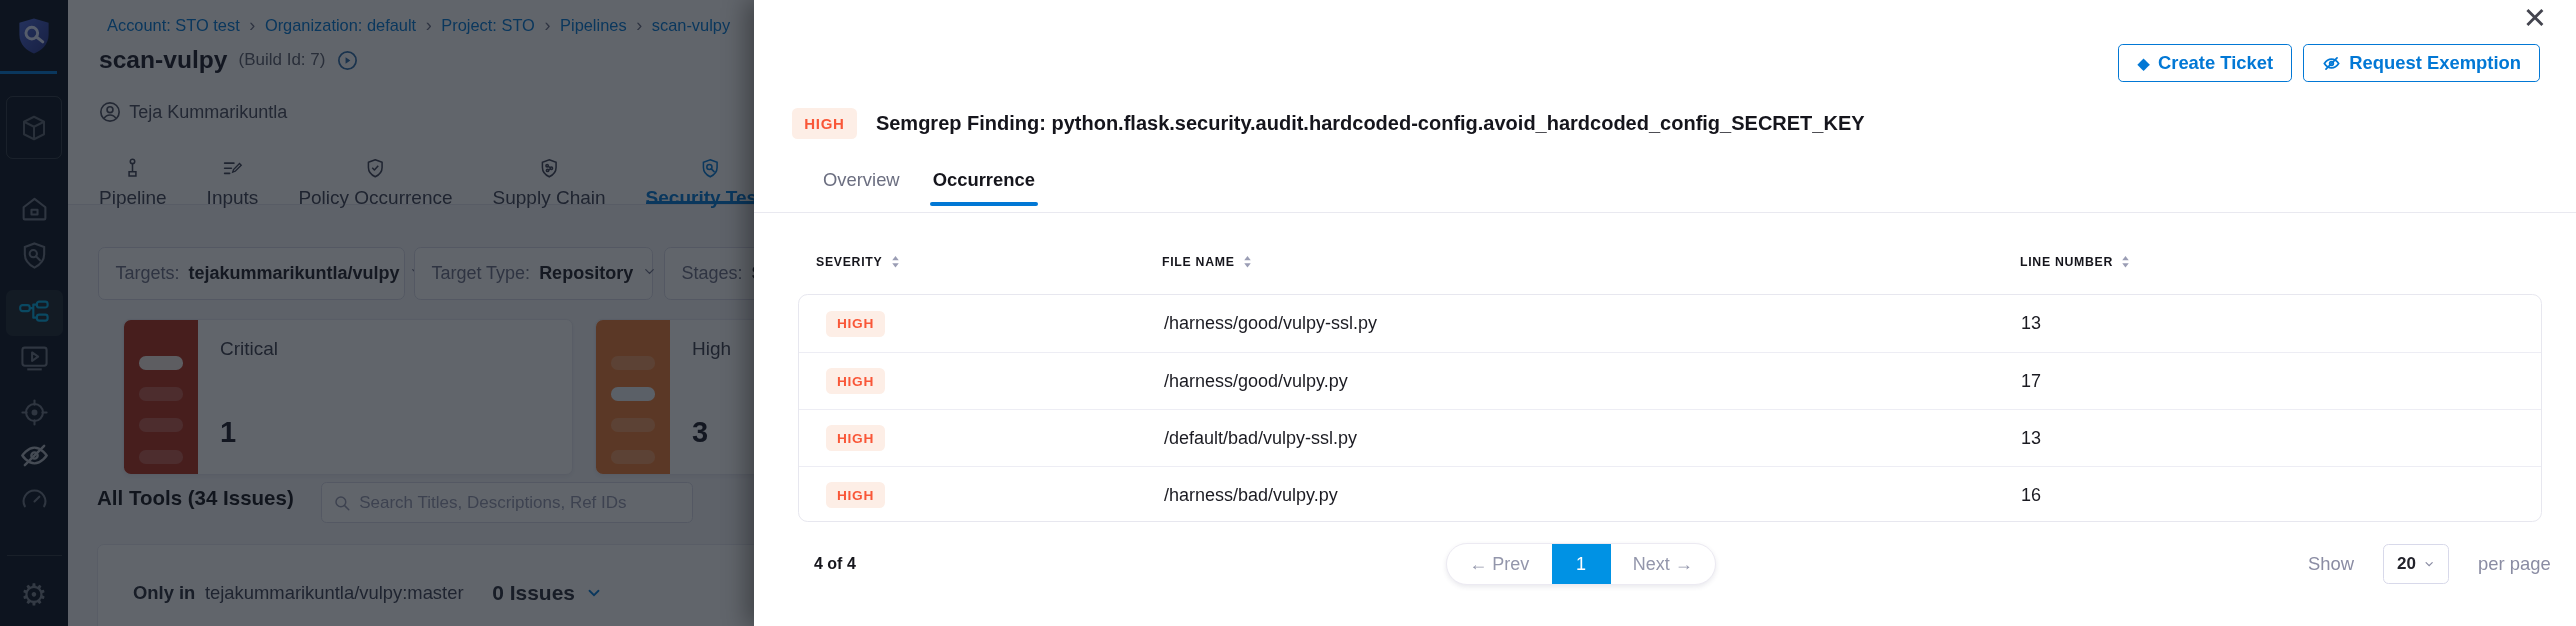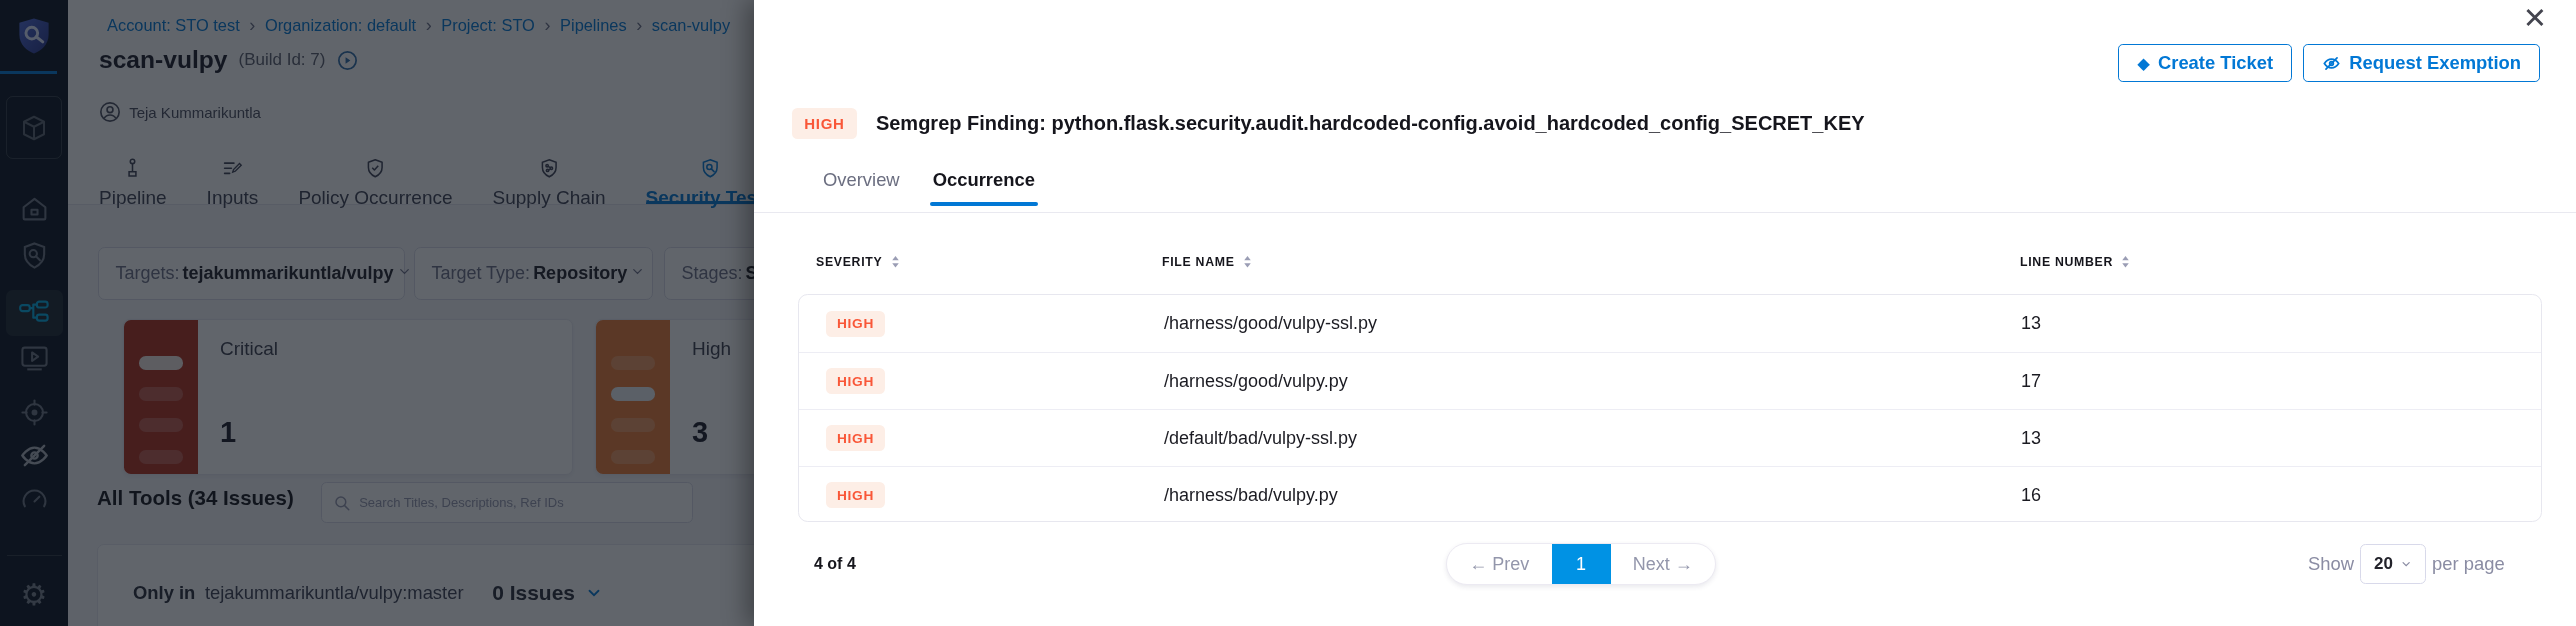--- a/index.html
+++ b/index.html
@@ -23,42 +23,42 @@
 
   
   .main{position:absolute;left:68px;top:0;right:0;height:100%;}
   .main-header{position:absolute;top:0;left:0;right:0;height:205px;background:#ffffff;border-bottom:0.7px solid #e4e5ec;}
   .breadcrumb{position:absolute;top:15px;left:39px;display:flex;align-items:center;gap:9.6px;font-size:16.4px;color:var(--accent);white-space:nowrap;}
   .crumb{cursor:pointer;}
   .crumb-sep{color:#6d7086;font-size:18px;}
   .title-row{position:absolute;top:46px;left:31px;display:flex;align-items:center;gap:11px;white-space:nowrap;}
   .page-title{font-size:24.6px;font-weight:bold;color:#1b1b28;}
   .build-id{font-size:17px;color:#5b5e6d;}
-  .user-row{position:absolute;top:101px;left:31px;display:flex;align-items:center;gap:8.2px;color:#4b4e5e;font-size:15px;}
+  .user-row{position:absolute;top:101px;left:31px;display:flex;align-items:center;gap:8.2px;color:#4b4e5e;font-size:18px;}
   .tabbar{position:absolute;bottom:0;left:31px;right:0;height:46px;display:flex;align-items:center;gap:40px;}
   .tab{display:flex;align-items:center;gap:8.2px;font-size:19px;color:#3f4254;position:relative;height:100%;cursor:pointer;white-space:nowrap;flex-direction:column;}
   .tab.active{color:var(--accent);font-weight:bold;}
   .tab.active::after{content:"";position:absolute;left:0;right:0;bottom:0;height:3.4px;background:var(--accent);border-radius:2px 2px 0 0;}
   .tab svg{flex:none;}
 
-  .filter-pill{position:absolute;top:247px;height:53px;background:#fff;border:0.7px solid #d9dae6;border-radius:6.8px;display:flex;align-items:center;padding:0 16.4px;gap:3px;font-size:18px;cursor:pointer;white-space:nowrap;}
+  .filter-pill{position:absolute;top:247px;height:53px;background:#fff;border:0.7px solid #d9dae6;border-radius:6.8px;display:flex;align-items:center;padding:0 16.4px;gap:9px;font-size:18px;cursor:pointer;white-space:nowrap;}
   .filter-label{color:#6d7086;}
   .filter-value{color:#22222a;font-weight:bold;}
   .filter-pill .chev{margin-left:auto;color:#6d7086;}
 
   .sev-card{position:absolute;top:319px;height:156px;background:#fff;border:0.7px solid #e8e8ef;border-radius:6.8px;box-shadow:0 1.4px 4.1px rgba(30,30,60,.06);cursor:pointer;}
   .sev-bar{position:absolute;left:0;top:0;bottom:0;width:74px;border-radius:6.8px 0 0 6.8px;}
   .stripe{position:absolute;left:15px;width:44px;height:13.7px;border-radius:6.8px;background:rgba(255,255,255,.22);}
   .stripe.on{background:#f4e7e2;}
   .sev-label{position:absolute;left:96px;top:18px;font-size:19px;color:#3c3f4e;}
   .sev-count{position:absolute;left:96px;top:96px;font-size:29px;font-weight:bold;color:#1b1b28;}
 
   .tools-heading{position:absolute;left:29px;top:486px;font-size:20.5px;font-weight:bold;color:#16161c;white-space:nowrap;}
   .search-box{position:absolute;left:253px;top:482px;width:372px;height:41px;background:#fff;border:0.7px solid #d9dae6;border-radius:5.5px;display:flex;align-items:center;padding:0 11px;gap:8.2px;color:#979ab0;}
-  .search-box input{border:none;outline:none;font-size:13px;color:#7f1d1d;flex:1;font-family:inherit;background:transparent;}
+  .search-box input{border:none;outline:none;font-size:17px;color:#7f1d1d;flex:1;font-family:inherit;background:transparent;}
   .search-box input::placeholder{color:#979ab0;}
   .tools-panel{position:absolute;left:29px;top:544px;right:-41px;height:130px;background:#fff;border:0.7px solid #e8e8ef;border-radius:6.8px;}
   .group-row{position:absolute;left:35px;top:36px;display:flex;align-items:center;gap:9.6px;white-space:nowrap;}
   .group-prefix{font-size:18.4px;font-weight:bold;color:#2a2d3a;}
   .group-target{font-size:18.4px;color:#3f4254;}
   .group-count{font-size:21px;font-weight:bold;color:#2a2d3a;margin-left:19px;}
   .group-chev{color:var(--accent);cursor:pointer;display:flex;}
 
   .overlay{position:absolute;inset:0;background:var(--overlay);z-index:5;}
 
@@ -81,21 +81,21 @@
   .occ-table{position:absolute;left:44px;top:294px;width:1744px;height:228px;background:#fff;border:0.7px solid #e7e7ef;border-radius:9.6px;overflow:hidden;}
   .occ-row{position:relative;height:57px;cursor:pointer;}
   .occ-row + .occ-row{border-top:0.7px solid #ededf4;}
   .cell-sev{position:absolute;left:27px;top:50%;transform:translateY(-50%);font-size:13.7px;padding:5.5px 11px;}
   .cell-file{position:absolute;left:365px;top:0;line-height:57px;font-size:18px;color:#1b1b22;}
   .cell-line{position:absolute;left:1222px;top:0;line-height:57px;font-size:18px;color:#1b1b22;}
   .pg-summary{position:absolute;left:60px;top:543px;line-height:42px;font-size:16px;font-weight:bold;color:#16161c;}
   .pager{position:absolute;left:692px;top:543px;width:270px;height:42px;background:#fff;border:0.7px solid #eceaf2;border-radius:21px;box-shadow:0 2px 5.5px rgba(40,40,80,.10);display:flex;overflow:hidden;}
   .pg-prev,.pg-next{flex:1;display:flex;align-items:center;justify-content:center;font-size:18px;color:#9396ab;cursor:pointer;white-space:nowrap;}
   .pg-page{width:59px;background:var(--pager-active);color:#fff;display:flex;align-items:center;justify-content:center;font-size:18px;cursor:pointer;}
-  .show-group{position:absolute;left:1554px;top:543px;height:42px;display:flex;align-items:center;gap:6px;font-size:18.4px;color:#8a8ca3;white-space:nowrap;}
+  .show-group{position:absolute;left:1554px;top:543px;height:42px;display:flex;align-items:center;gap:29px;font-size:18.4px;color:#8a8ca3;white-space:nowrap;}
   .page-size{width:66px;height:40px;border:0.7px solid #d8d9ea;border-radius:5.5px;display:flex;align-items:center;justify-content:center;gap:6.8px;cursor:pointer;}
   .page-size .val{color:#22222a;font-size:17px;font-weight:bold;}
 </style>
 </head>
 <body>
 
 <div class="root">
 
   <div class="sidebar">
     <div class="side-item" style="top:15px;height:42px;">

